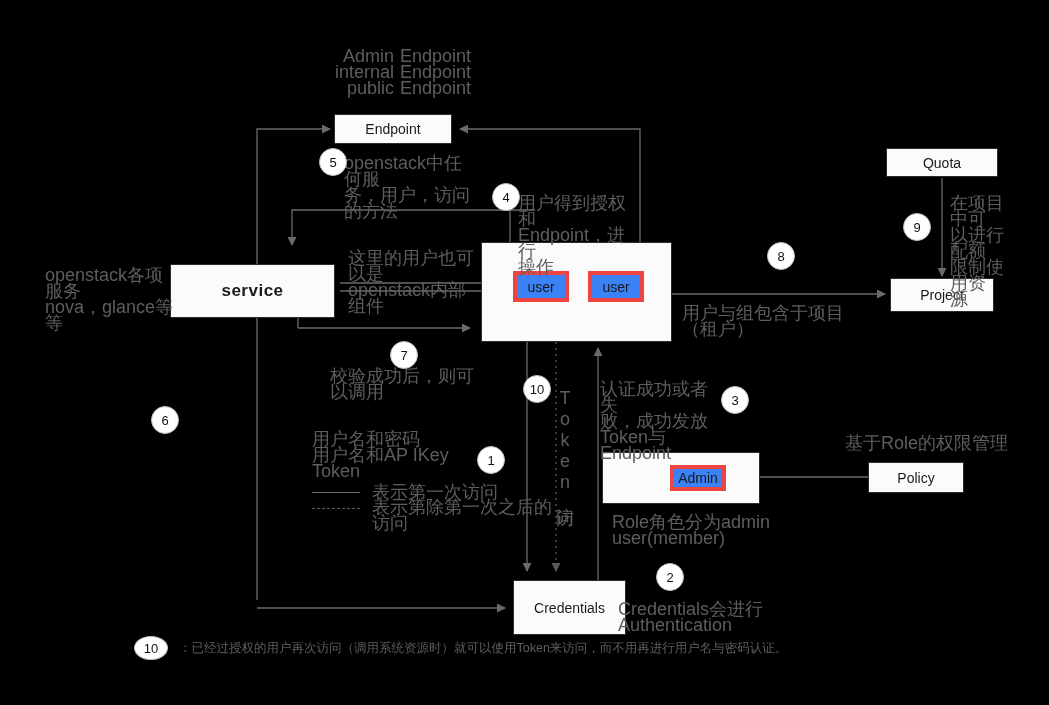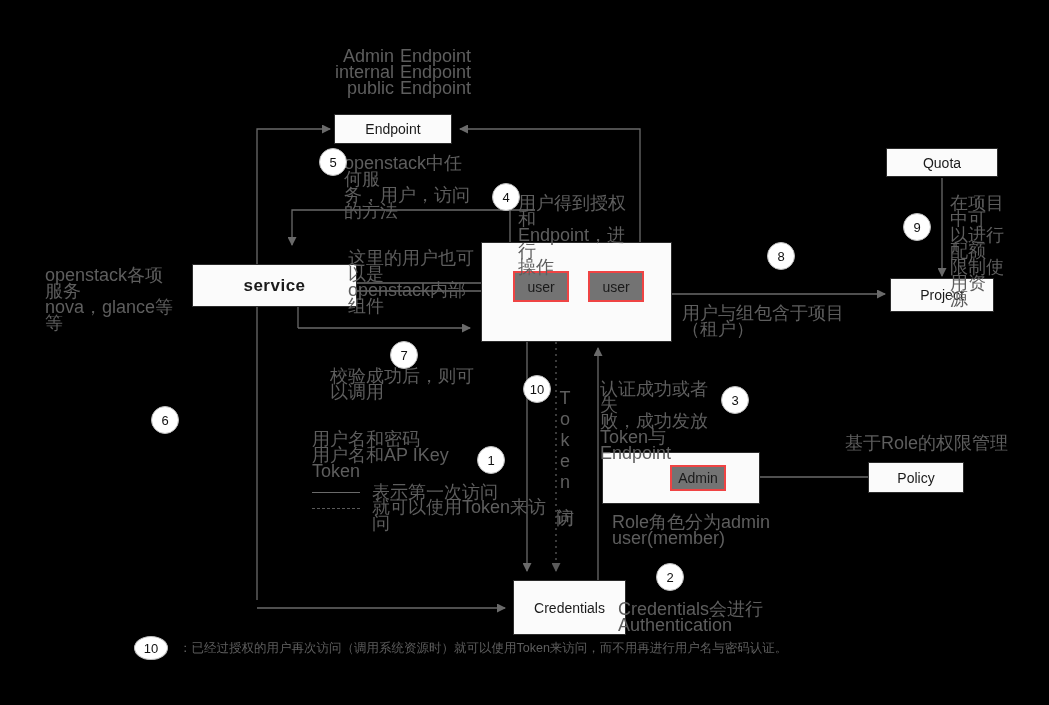--- a/index.html
+++ b/index.html
@@ -34,22 +34,22 @@
     justify-content: center;
     font-size: 14px;
     z-index: 4;
   }
   .box.bold {
     font-weight: bold;
     font-size: 17px;
     letter-spacing: 0.5px;
   }
   .box.inner {
-    border: 2px solid #ef4444;
-    background: #737373;
+    border: 4px solid #ef4444;
+    background: #3b82f6;
   }
   .groupbox {
     position: absolute;
     background: #fbfbfb;
     border: 1px solid #2b2b2b;
     box-sizing: border-box;
     z-index: 3;
   }
   .grouplabel {
     position: absolute;
@@ -168,21 +168,21 @@
 
   <div class="note right" style="left:332px; top:48px; width:62px;">Admin
 internal
 public</div>
   <div class="note" style="left:400px; top:48px; width:90px;">Endpoint
 Endpoint
 Endpoint</div>
 
   <div class="box" style="left:334px; top:114px; width:118px; height:30px;">Endpoint</div>
 
-  <div class="box bold" style="left:192px; top:264px; width:165px; height:43px;">service</div>
+  <div class="box bold" style="left:170px; top:264px; width:165px; height:54px;">service</div>
 
   <div class="groupbox" style="left:481px; top:242px; width:191px; height:100px;"></div>
   <div class="grouplabel" style="left:538px; top:318px;">group</div>
   <div class="box inner" style="left:513px; top:271px; width:56px; height:31px;">user</div>
   <div class="box inner" style="left:588px; top:271px; width:56px; height:31px;">user</div>
 
   <div class="box" style="left:886px; top:148px; width:112px; height:29px;">Quota</div>
 
   <div class="box" style="left:890px; top:278px; width:104px; height:34px;">Project</div>
 
@@ -230,21 +230,21 @@
 Authentication</div>
 
   <div class="note vert" style="left:558px; top:388px; height:120px;">Token访问</div>
 
   <div class="note" style="left:312px; top:431px; width:210px;">用户名和密码
 用户名和AP IKey
 Token</div>
   <div class="legend-line legend-solid" style="left:312px; top:492px; width:48px;"></div>
   <div class="note" style="left:372px; top:484px; width:160px;">表示第一次访问</div>
   <div class="legend-line legend-dashed" style="left:312px; top:508px; width:48px;"></div>
-  <div class="note" style="left:372px; top:499px; width:190px;">就可以使用Token来访问</div>
+  <div class="note" style="left:372px; top:499px; width:190px;">表示第除第一次之后的访问</div>
 
   <div class="circ" style="left:319px; top:148px;">5</div>
   <div class="circ" style="left:492px; top:183px;">4</div>
   <div class="circ" style="left:767px; top:242px;">8</div>
   <div class="circ" style="left:903px; top:213px;">9</div>
   <div class="circ" style="left:390px; top:341px;">7</div>
   <div class="circ" style="left:523px; top:375px;">10</div>
   <div class="circ" style="left:721px; top:386px;">3</div>
   <div class="circ" style="left:151px; top:406px;">6</div>
   <div class="circ" style="left:477px; top:446px;">1</div>

